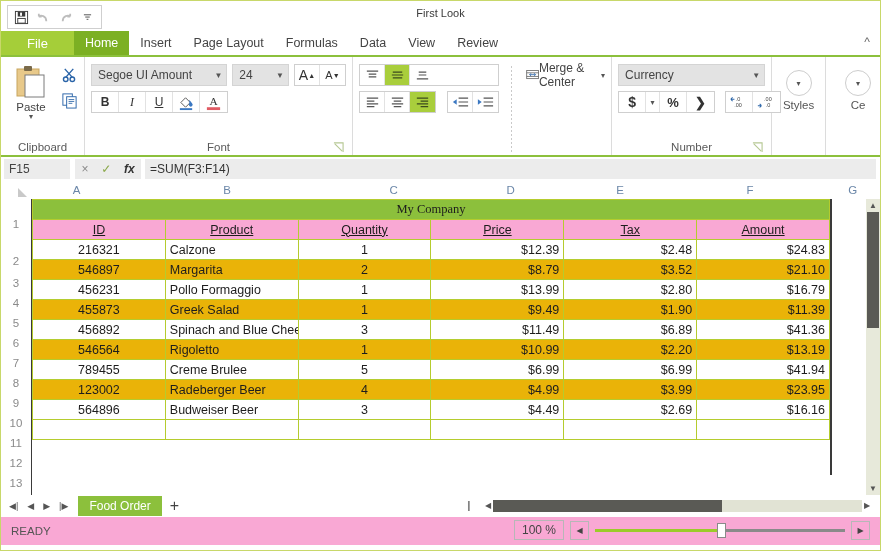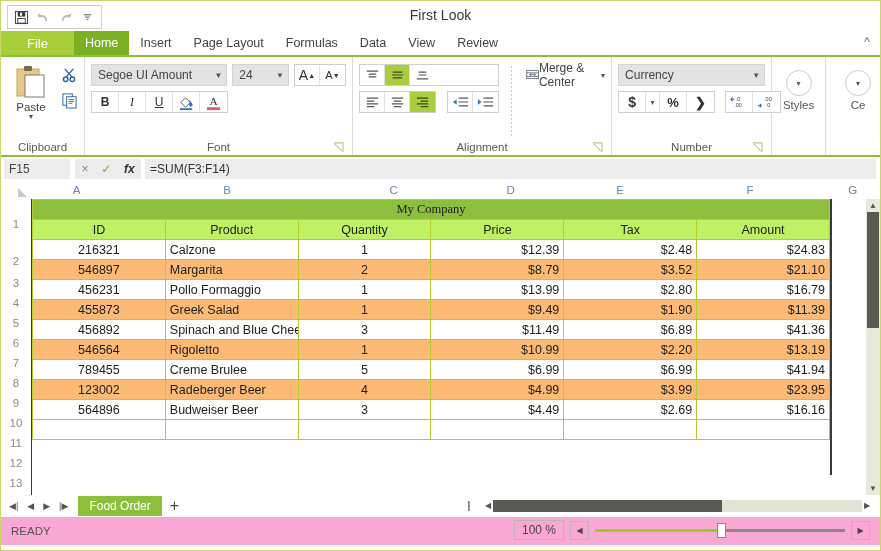--- a/index.html
+++ b/index.html
@@ -21,21 +21,21 @@
     border-bottom: none;
   }
   .qat {
     position:absolute; left:6px; top:4px;
     height:24px; display:flex; align-items:center; gap:3px;
     border:1px solid #cfcfcf; background:#fff; padding:0 4px;
   }
   .qat-btn { width:19px; height:18px; display:flex; align-items:center; justify-content:center; }
   .title-text {
     position:absolute; left:0; right:0; top:6px; text-align:center;
-    font-size:14px; color:#3a3a3a;
+    font-size:11px; color:#3a3a3a;
   }
 
   
   .tabstrip {
     height:26px; display:flex; align-items:stretch;
     border-bottom:2px solid #8cc03c; position:relative; background:#fff;
   }
   .tab {
     display:flex; align-items:center; padding:0 11px;
     font-size:12.5px; color:#444; cursor:default; line-height:1;
@@ -133,30 +133,30 @@
   .sheet { flex:1; position:relative; border-left:1px solid #3a3a3a; }
   table.cells { border-collapse:collapse; table-layout:fixed; width:798px; }
   table.cells td { height:20px; font-size:12.5px; color:#1d1d1d; padding:0 4px;
                    border:1px solid #b5cc2e; overflow:hidden; white-space:nowrap; }
   .c-id   { width:92px; text-align:center; }
   .c-prod { width:210px; text-align:left; }
   .c-qty  { width:125px; text-align:center; }
   .c-price{ width:110px; text-align:right; }
   .c-tax  { width:110px; text-align:right; }
   .c-amt  { width:151px; text-align:right; }
-  tr.band td { background:#fdba74; }
+  tr.band td { background:#eab308; }
   tr.plain td { background:#ffffff; }
   .title-row td {
     background:#8cc03c; color:#fff; height:50px;
     font-family:"Liberation Serif", serif; font-size:28px; text-align:center;
     border:1px solid #8cc03c;
   }
   .head-row td {
-    background:#bef264; color:#222; height:24px; text-align:center;
-    font-size:12.5px; border:1px solid #d3dd26;
+    background:#f9a8d4; color:#222; height:24px; text-align:center;
+    font-size:12.5px; border:1px solid #d3dd26;text-decoration:underline;
   }
   .empty-row td { background:#fff; border:1px solid #b5cc2e; }
   .right-border { position:absolute; left:798px; top:0; width:2px; height:276px; background:#3a3a3a;}
 
   
   .vscroll { position:absolute; right:0; top:0; width:14px; height:296px;
              background:#e7e9da; display:flex; flex-direction:column; align-items:center; }
   .vs-arrow { height:13px; font-size:8px; color:#555; display:flex; align-items:center;}
   .vs-thumb { width:12px; height:116px; background:#5a5a55; }
   .vs-track { flex:1; }
@@ -377,29 +377,20 @@
         <div class="merge-btn">
           <svg width="18" height="16" viewBox="0 0 18 16">
               <rect x="1" y="2" width="16" height="11" fill="#fff" stroke="#555"></rect>
               <path d="M1 5h16M1 10h16" stroke="#555"></path>
               <path d="M5 7.5h8M5 7.5l2-2M5 7.5l2 2M13 7.5l-2-2M13 7.5l-2 2" stroke="#2a64a8" stroke-width="1.1" fill="none"></path>
             </svg>
           <span>Merge &amp; Center</span>
           <span style="font-size:8px;color:#555;">▾</span>
         </div>
       </div>
-      <div class="rgroup-label">
-        <span>Alignment</span>
-        <span class="dlg-launcher">
-          <svg width="11" height="11" viewBox="0 0 12 12">
-              <path d="M1 1h10v10" fill="none" stroke="#7a9a3a" stroke-width="1.2"></path>
-              <path d="M10 10 L2 2" stroke="#7a9a3a" stroke-width="1.2"></path>
-            </svg>
-        </span>
-      </div>
     </div>
 
     <div class="rgroup grp-number">
       <div class="rgroup-body">
         <div class="font-rows">
           <div class="row">
             <div class="combo num-combo">
               <span class="cv">Currency</span>
               <span class="ca">▼</span>
             </div>

